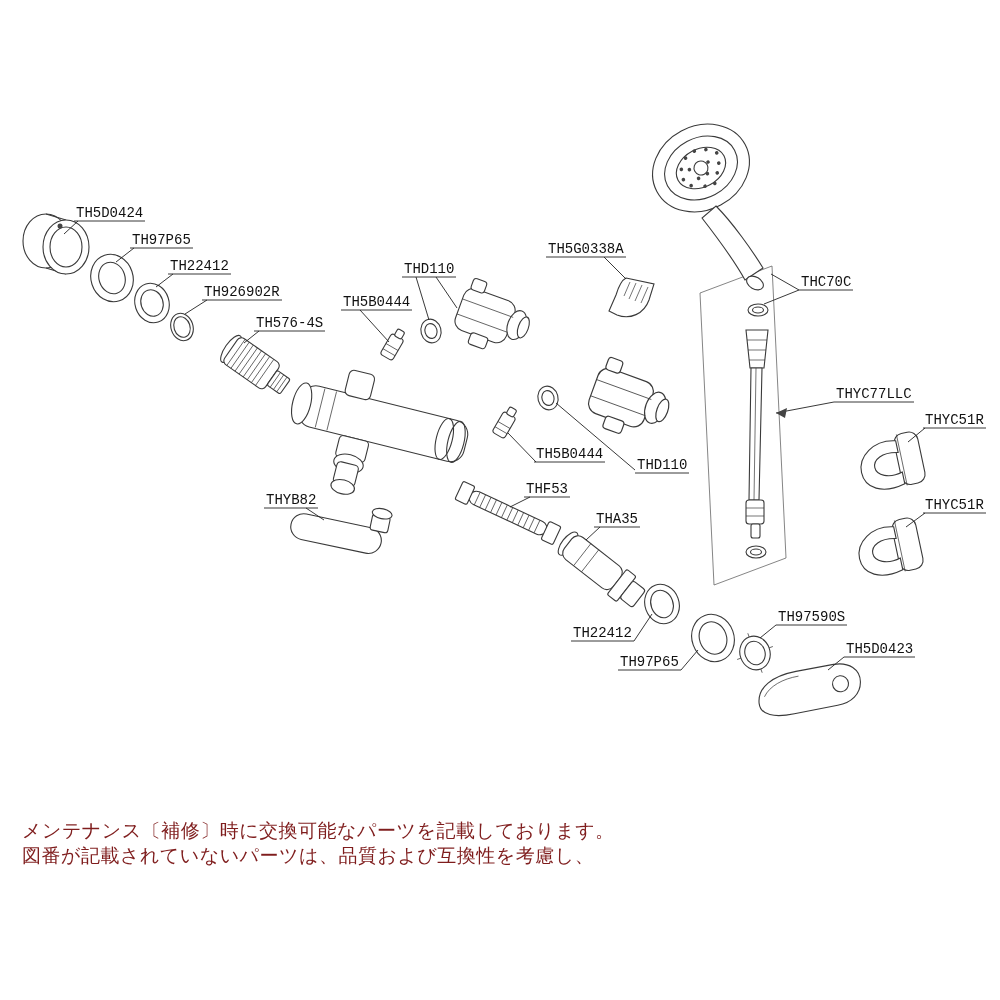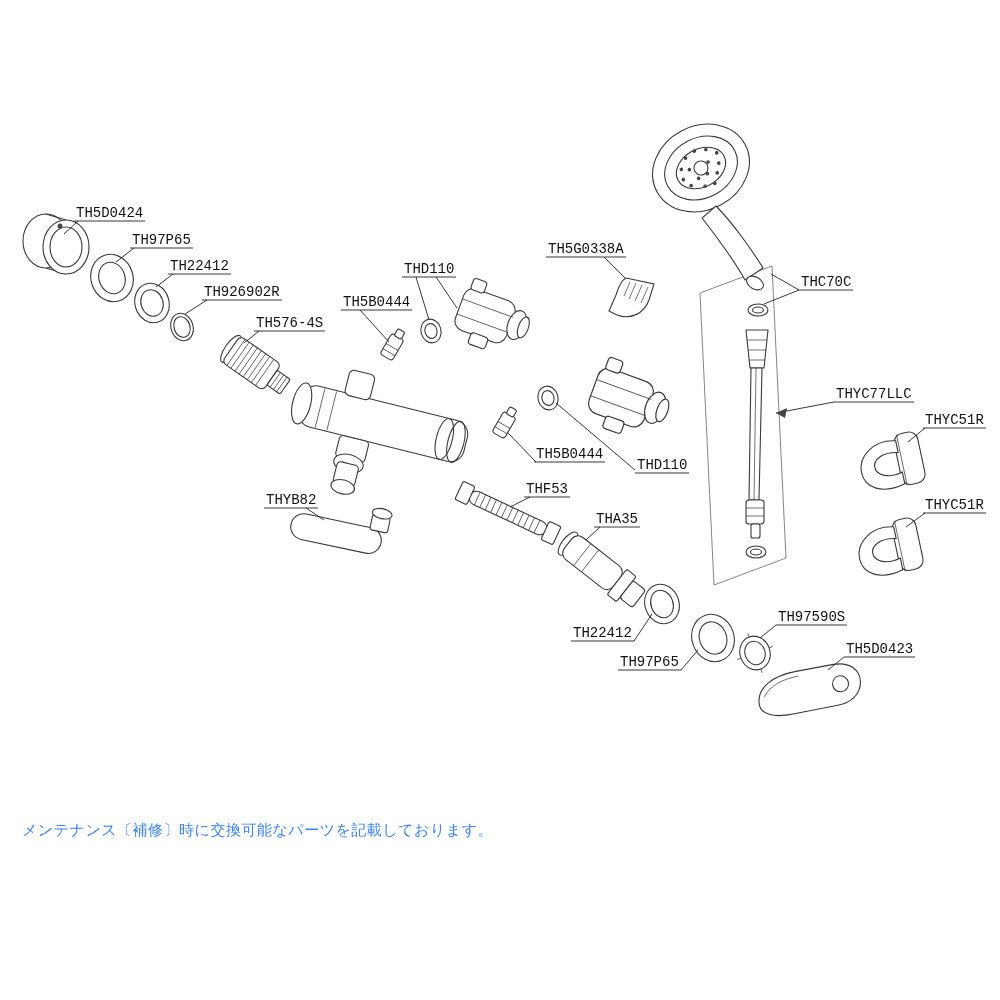--- a/index.html
+++ b/index.html
@@ -5,22 +5,22 @@
   html,body{margin:0;padding:0;background:#fff;}
   #page{position:relative;width:1000px;height:1000px;background:#fff;overflow:hidden;margin-left:8px;}
   svg{position:absolute;left:0;top:0;}
   .s{fill:#fff;stroke:#3a3a3a;stroke-width:1.1;}
   .sn{fill:none;stroke:#3a3a3a;stroke-width:1.1;}
   .thin{fill:none;stroke:#3a3a3a;stroke-width:0.7;}
   .lead{fill:none;stroke:#222;stroke-width:0.9;}
   .plane{fill:none;stroke:#666;stroke-width:0.8;}
   .dot{fill:#444;stroke:none;}
   .lbl{font-family:"Liberation Mono","DejaVu Sans Mono",monospace;font-size:14px;fill:#111;}
-  .note{position:absolute;left:14px;top:820px;font-family:Liberation Serif, serif;
-        font-size:15px;color:#3b82f6;line-height:1.34;letter-spacing:0.5px;}
+  .note{position:absolute;left:14px;top:820px;font-family:Liberation Mono, monospace;
+        font-size:19px;color:#7f1d1d;line-height:1.34;letter-spacing:0.5px;}
 </style>
 </head>
 <body>
 
 <div id="page">
 <svg width="1000" height="1000" viewBox="0 0 1000 1000">
 
   <defs>
     <g id="gasket">
       <ellipse class="s" rx="10" ry="12"></ellipse>
@@ -291,14 +291,15 @@
     <text class="lbl" x="629" y="469">THD110</text>
     <text class="lbl" x="565" y="637">TH22412</text>
     <text class="lbl" x="612" y="666">TH97P65</text>
     <text class="lbl" x="770" y="621">TH97590S</text>
     <text class="lbl" x="838" y="653">TH5D0423</text>
   </g>
 </svg>
 
 <div class="note">
   <div>メンテナンス〔補修〕時に交換可能なパーツを記載しております。</div>
+  <div>図番が記載されていないパーツは、品質および互換性を考慮し、</div>
 </div>
 </div>
 
 </body></html>

